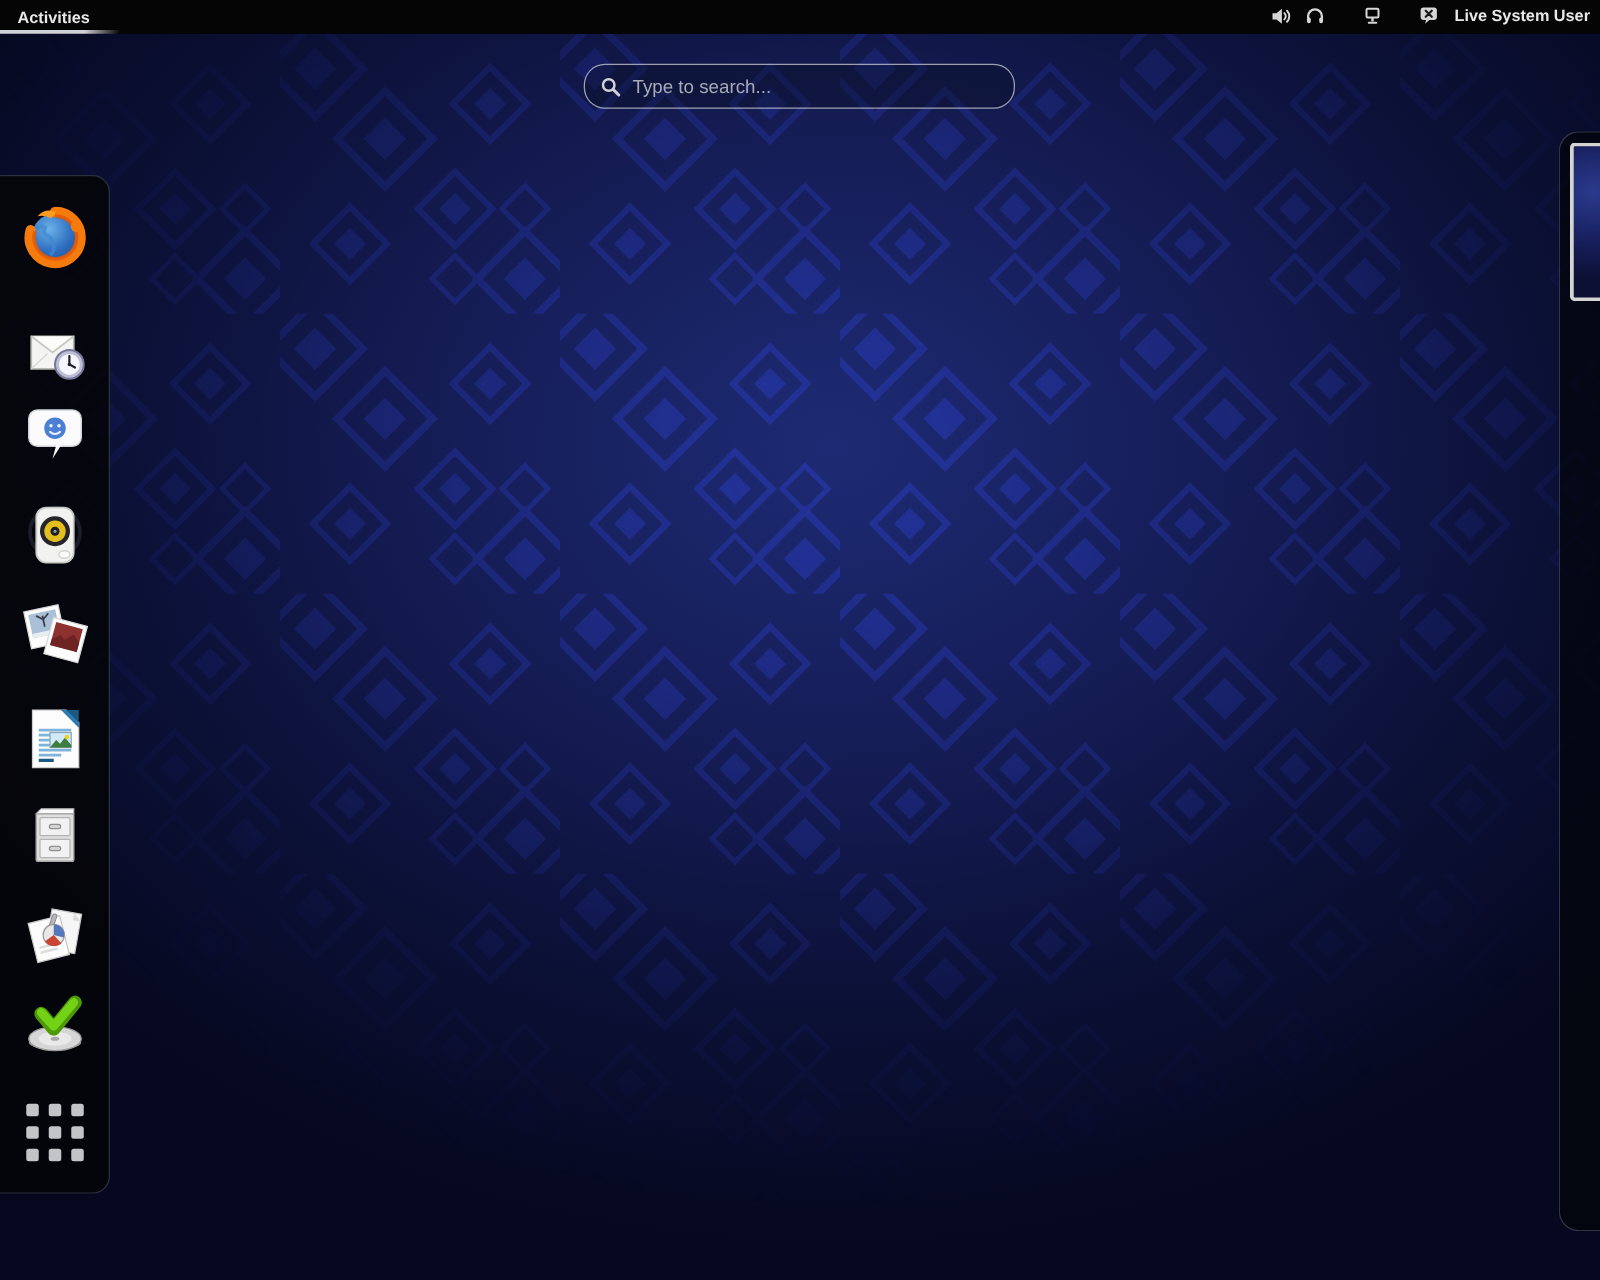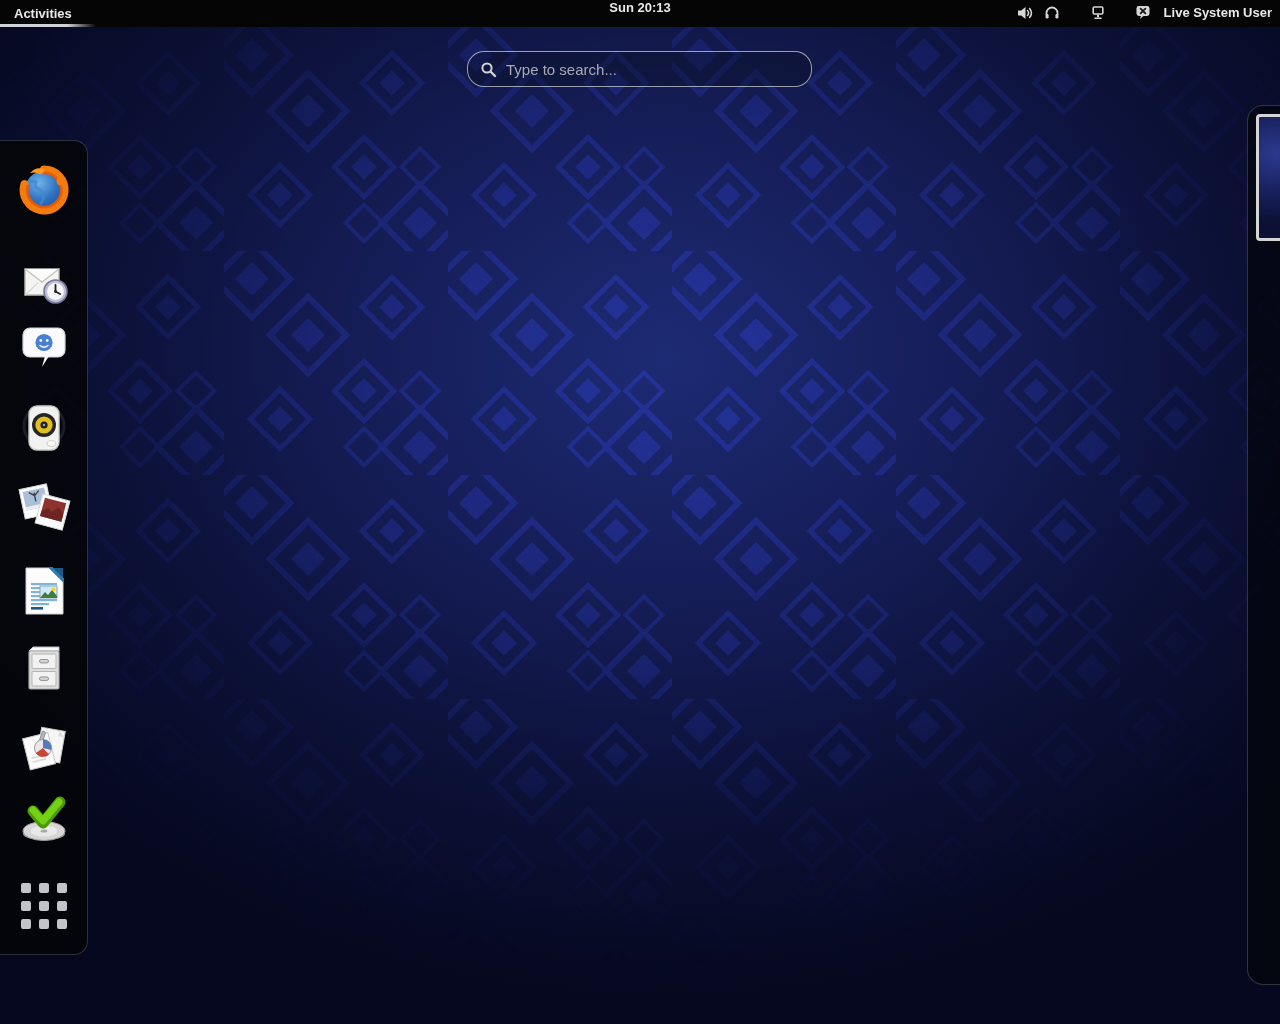--- a/index.html
+++ b/index.html
@@ -10,21 +10,21 @@
   .wallpaper { position:absolute; left:0; top:27px; width:1280px; height:997px;
     background: radial-gradient(ellipse 820px 640px at 52% 33%, #1d2b74 0%, #151d56 38%, #0c1138 68%, #06081f 100%);
   }
   .wallpaper svg.pattern { position:absolute; inset:0; width:100%; height:100%;
     -webkit-mask-image: radial-gradient(ellipse 760px 600px at 52% 34%, rgba(0,0,0,.95) 0%, rgba(0,0,0,.45) 55%, rgba(0,0,0,.10) 82%, rgba(0,0,0,0) 100%);
     mask-image: radial-gradient(ellipse 760px 600px at 52% 34%, rgba(0,0,0,.95) 0%, rgba(0,0,0,.45) 55%, rgba(0,0,0,.10) 82%, rgba(0,0,0,0) 100%);
   }
 
   
   .topbar { position:absolute; left:0; top:0; width:1280px; height:27px; background:#050505;
-            display:flex; align-items:flex-start; color:#e8e8e8; font-size:13px; font-weight:bold; z-index:50; }
+            display:flex; align-items:center; color:#e8e8e8; font-size:13px; font-weight:bold; z-index:50; }
   .activities { padding:0 14px; height:27px; display:flex; align-items:center; cursor:pointer; }
   .activities-underline { position:absolute; left:0; top:24px; width:96px; height:3px;
      background:linear-gradient(to right, #cfd2d6 0%, #cfd2d6 70%, rgba(207,210,214,0) 100%);
      border-radius:0 0 3px 0; }
   .clock { position:absolute; left:0; right:0; text-align:center; pointer-events:none; }
   .clock span { pointer-events:auto; }
   .tray { position:absolute; right:8px; top:0; height:25px; display:flex; align-items:center; gap:6px; }
   .tray .ticon { width:20px; height:20px; display:flex; align-items:center; justify-content:center; }
   .tray .gap { width:14px; }
   .username { margin-left:4px; white-space:nowrap; }
@@ -103,23 +103,20 @@
     <rect x="0" y="0" width="100%" height="100%" fill="url(#wp)"></rect>
   </svg>
 </div>
 
 <div class="topbar">
   <div class="activities">
     <span>Activities</span>
   </div>
   <div class="activities-underline"></div>
 
-  <div class="clock">
-    <span>Sun 20:13</span>
-  </div>
 
   <div class="tray">
     <span class="ticon">
       <svg width="17" height="16" viewBox="0 0 17 16">
         <path d="M1 5.5 h3.2 L8.5 2 v12 L4.2 10.5 H1 z" fill="#d6d6d6"></path>
         <path d="M10.5 5.5 a3.4 3.4 0 0 1 0 5" fill="none" stroke="#d6d6d6" stroke-width="1.6" stroke-linecap="round"></path>
         <path d="M12.6 3.6 a6.2 6.2 0 0 1 0 8.8" fill="none" stroke="#d6d6d6" stroke-width="1.6" stroke-linecap="round"></path>
       </svg>
     </span>
     <span class="ticon">

